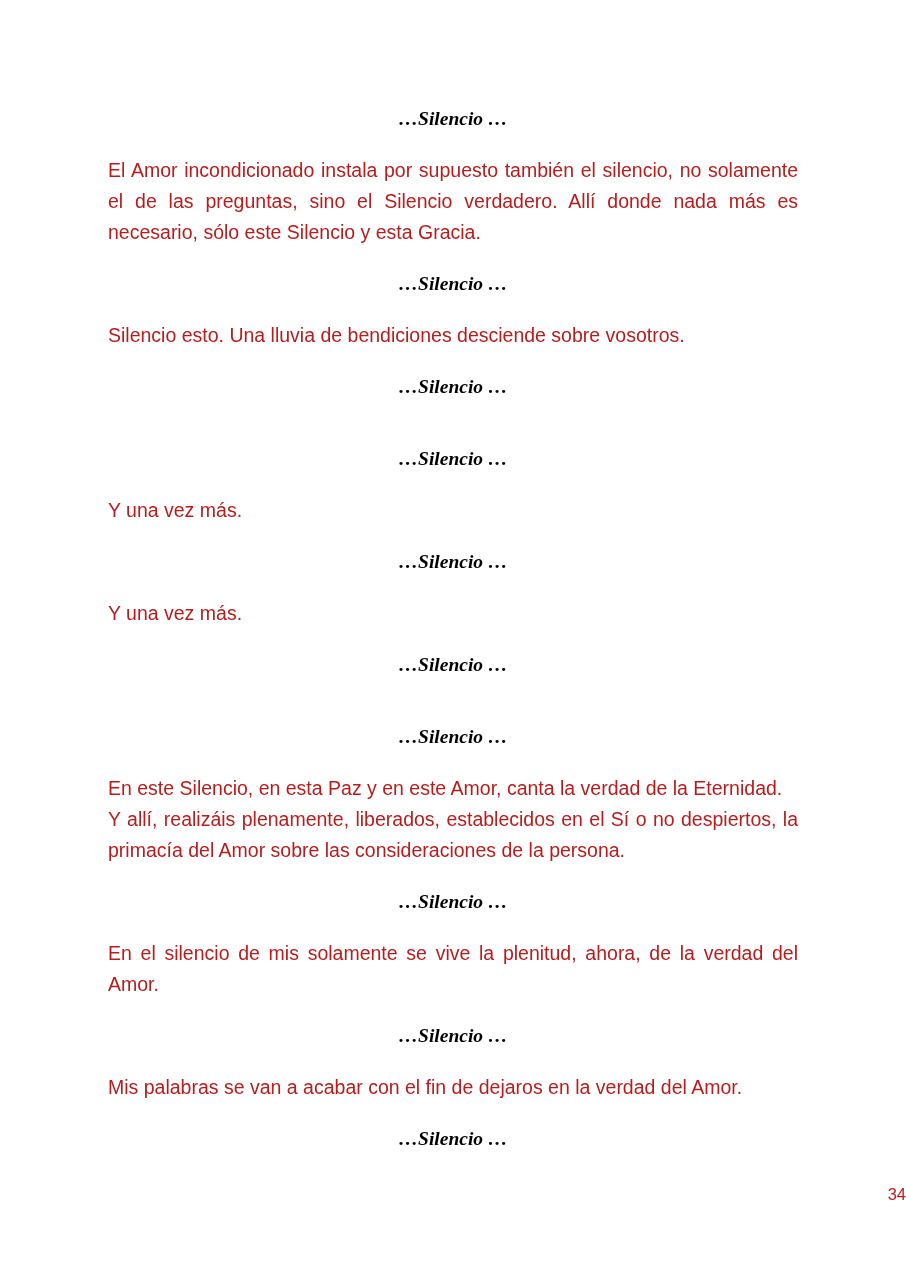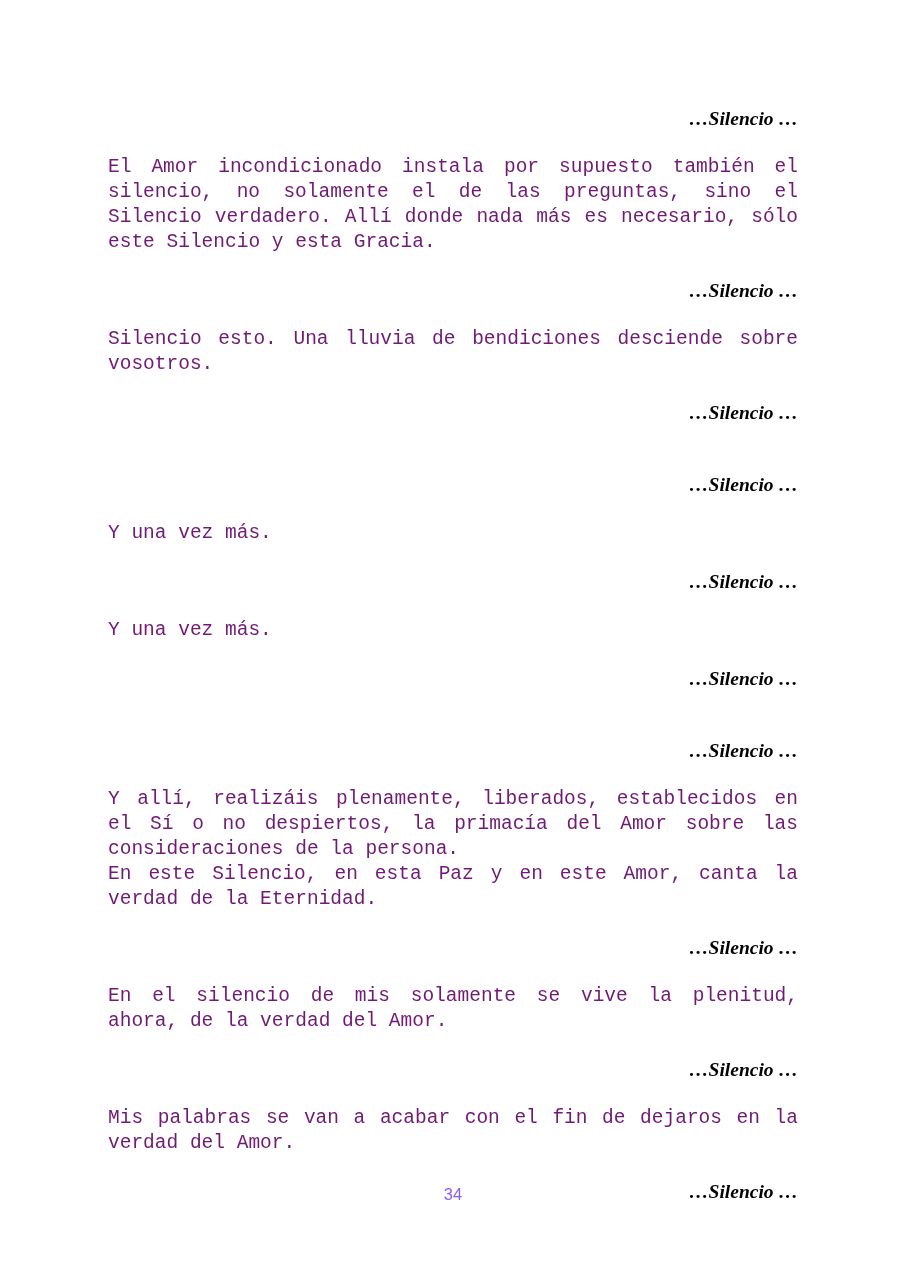--- a/index.html
+++ b/index.html
@@ -34,33 +34,33 @@
     width: 690px;
   }
 
   .heading {
     font-family: "Liberation Serif", "DejaVu Serif", serif;
     font-weight: bold;
     font-style: italic;
     font-size: 19.5px;
     line-height: 25px;
     color: #000000;
-    text-align: right;
+    text-align: center;
     margin: 0;
     padding: 0;
     white-space: pre;
   }
 
   .para {
-    font-family: Liberation Mono, monospace;
+    font-family: Liberation Sans, sans-serif;
     font-weight: normal;
     font-style: normal;
     font-size: 19.5px;
-    line-height: 25px;
-    color: #701a75;
+    line-height: 31px;
+    color: #b91c1c;
     text-align: justify;
     text-justify: inter-word;
     margin: 0;
     padding: 0;
     hyphens: none;
   }
 
   
   .para.last-line-natural { text-align-last: left; }
 
@@ -77,25 +77,25 @@
   
   .gap-heading-to-para { height: 24px; }
   
   .gap-para-to-heading { height: 23px; }
 
   #page-number {
     position: absolute;
     left: 0;
     top: 1184px;
     width: 906px;
-    text-align: center;
+    text-align: right;
     font-family: "Liberation Sans", "DejaVu Sans", sans-serif;
     font-size: 16.5px;
     line-height: 20px;
-    color: #8b5cf6;
+    color: #b91c1c;
   }
 </style>
 </head>
 <body>
 
 <div id="page">
 
   <div id="content">
 
     <p class="heading">…Silencio …</p>
@@ -129,22 +129,22 @@
 
     <p class="heading">…Silencio …</p>
     <div class="gap-heading-to-para"></div>
 
     <div class="gap-para-to-heading"></div>
 
     <p class="heading">…Silencio …</p>
     <div class="gap-heading-to-para"></div>
 
     <p class="para">
+      <span class="jline natural">En este Silencio, en esta Paz y en este Amor, canta la verdad de la Eternidad.</span>
       <span class="jline natural">Y allí, realizáis plenamente, liberados, establecidos en el Sí o no despiertos, la primacía del Amor sobre las consideraciones de la persona.</span>
-      <span class="jline natural">En este Silencio, en esta Paz y en este Amor, canta la verdad de la Eternidad.</span>
     </p>
     <div class="gap-para-to-heading"></div>
 
     <p class="heading">…Silencio …</p>
     <div class="gap-heading-to-para"></div>
 
     <p class="para last-line-natural">En el silencio de mis solamente se vive la plenitud, ahora, de la verdad del Amor.</p>
     <div class="gap-para-to-heading"></div>
 
     <p class="heading">…Silencio …</p>

